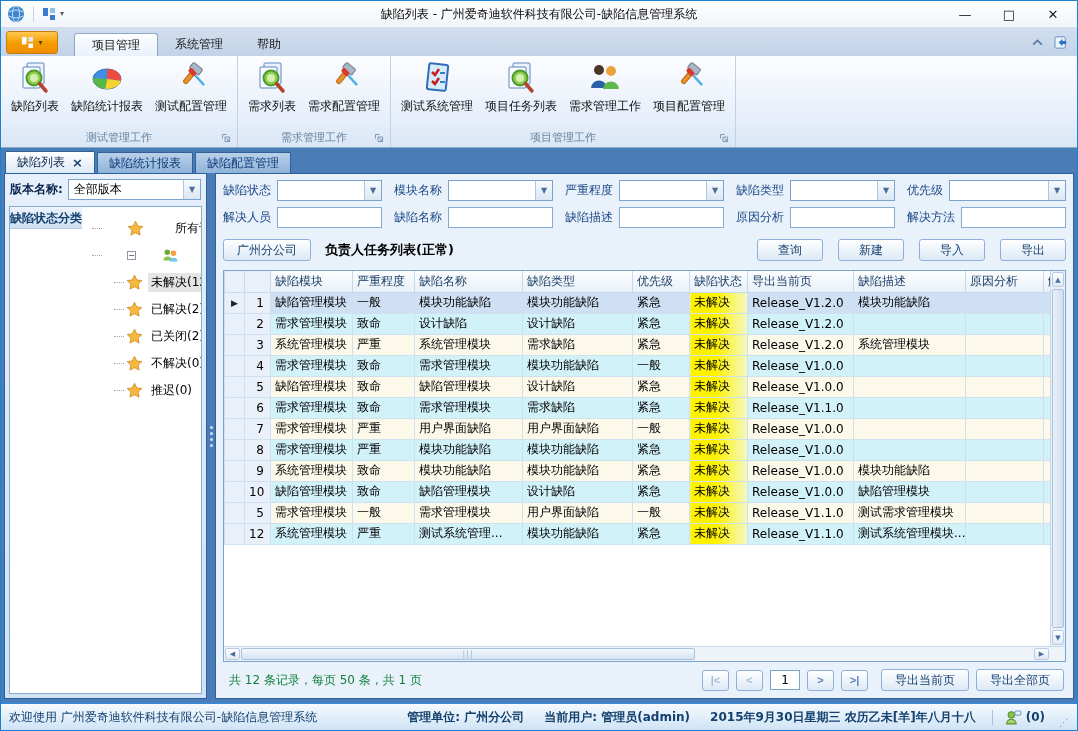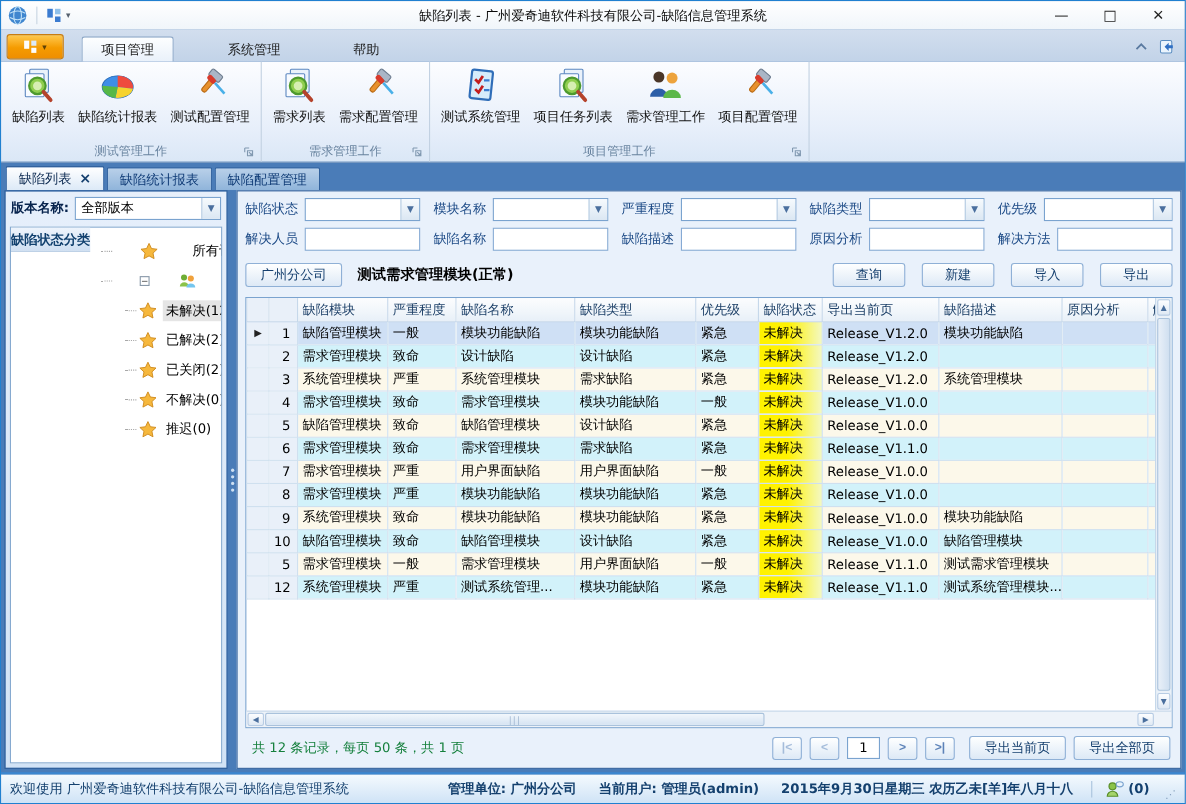--- a/index.html
+++ b/index.html
@@ -186,21 +186,21 @@
     <div class="app-button">
       <span class="qat-icon">
         <svg viewBox="0 0 14 14">
             <rect x="1" y="1" width="5" height="8" fill="#fdfdfd"></rect>
             <rect x="8" y="1" width="5" height="5" fill="#dceaf8"></rect>
             <rect x="8" y="8" width="5" height="5" fill="#fdfdfd"></rect>
           </svg>
       </span>
       <span class="caret">▾</span>
     </div>
-    <div style="display:flex;align-items:center;gap:32px;">
+    <div style="display:flex;align-items:flex-start;">
         <div class="ribbon-tab active">项目管理</div>
         <div class="ribbon-tab">系统管理</div>
         <div class="ribbon-tab">帮助</div>
       </div>
     <div class="ribbon-right">
       <span class="chev-icn">
         <svg viewBox="0 0 12 8">
             <path d="M2 6 L6 2 L10 6" stroke="#5a7aa0" stroke-width="1.5" fill="none"></path>
           </svg>
       </span>
@@ -552,21 +552,21 @@
                 <span class="flabel">解决方法</span>
                 <span class="finput">
                   <input style="">
                 </span>
               </div>
             </div>
         </div>
 
         <div class="toolbar-row">
           <span class="btn">广州分公司</span>
-          <span class="project-label">测试需求管理模块(正常)</span>
+          <span class="project-label">负责人任务列表(正常)</span>
           <span class="tspacer"></span>
           <span class="action-btns">
               <span class="btn">查询</span>
               <span class="btn">新建</span>
               <span class="btn">导入</span>
               <span class="btn">导出</span>
             </span>
         </div>
 
         <div class="grid-frame">

